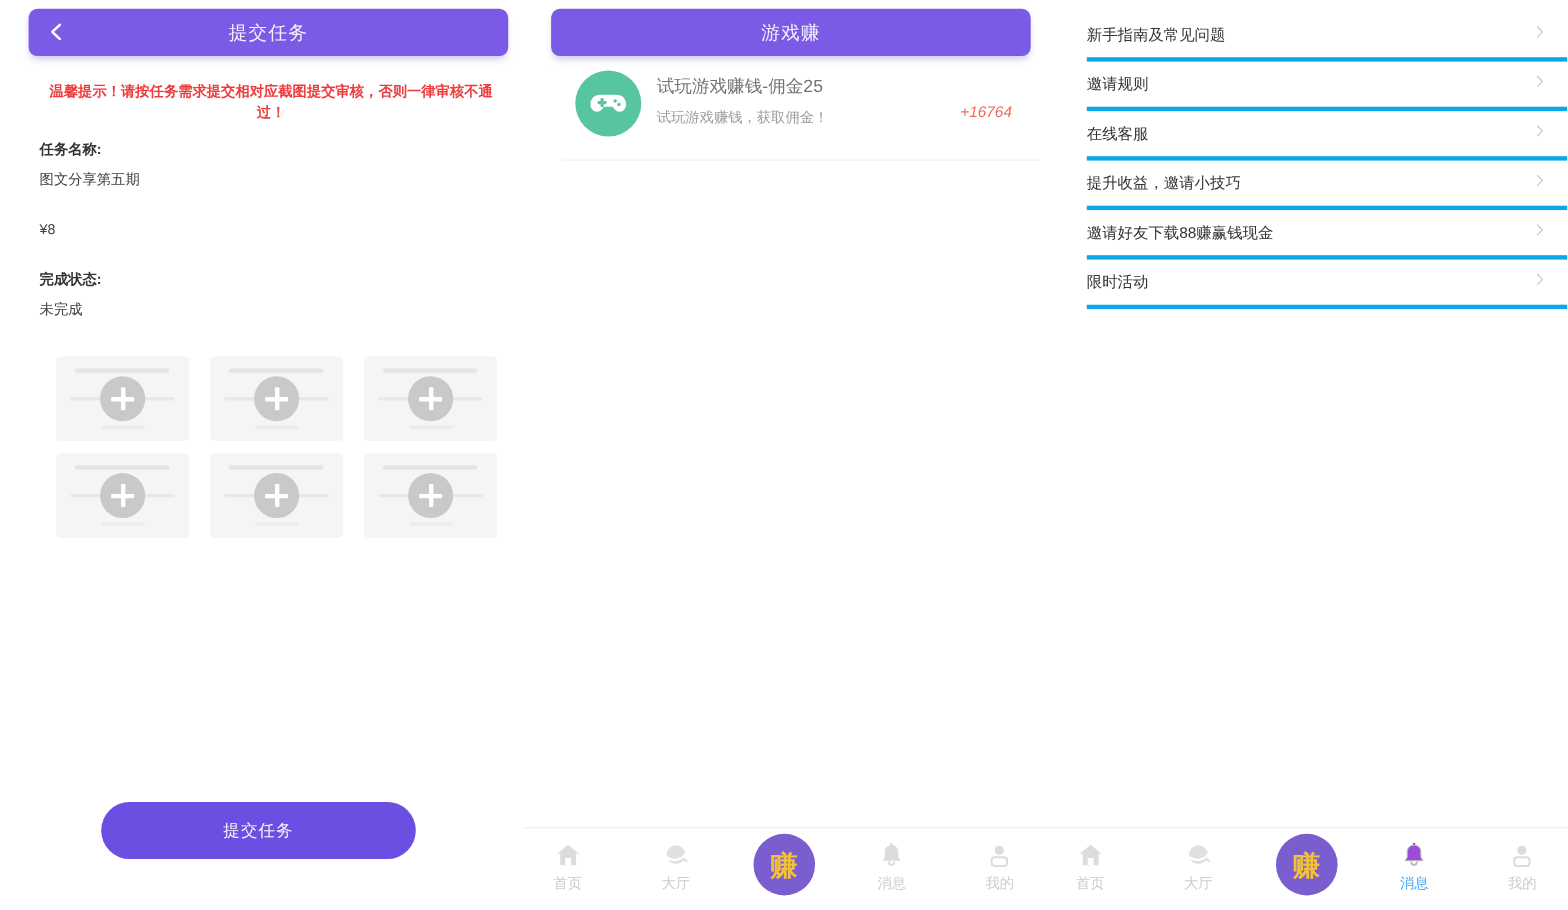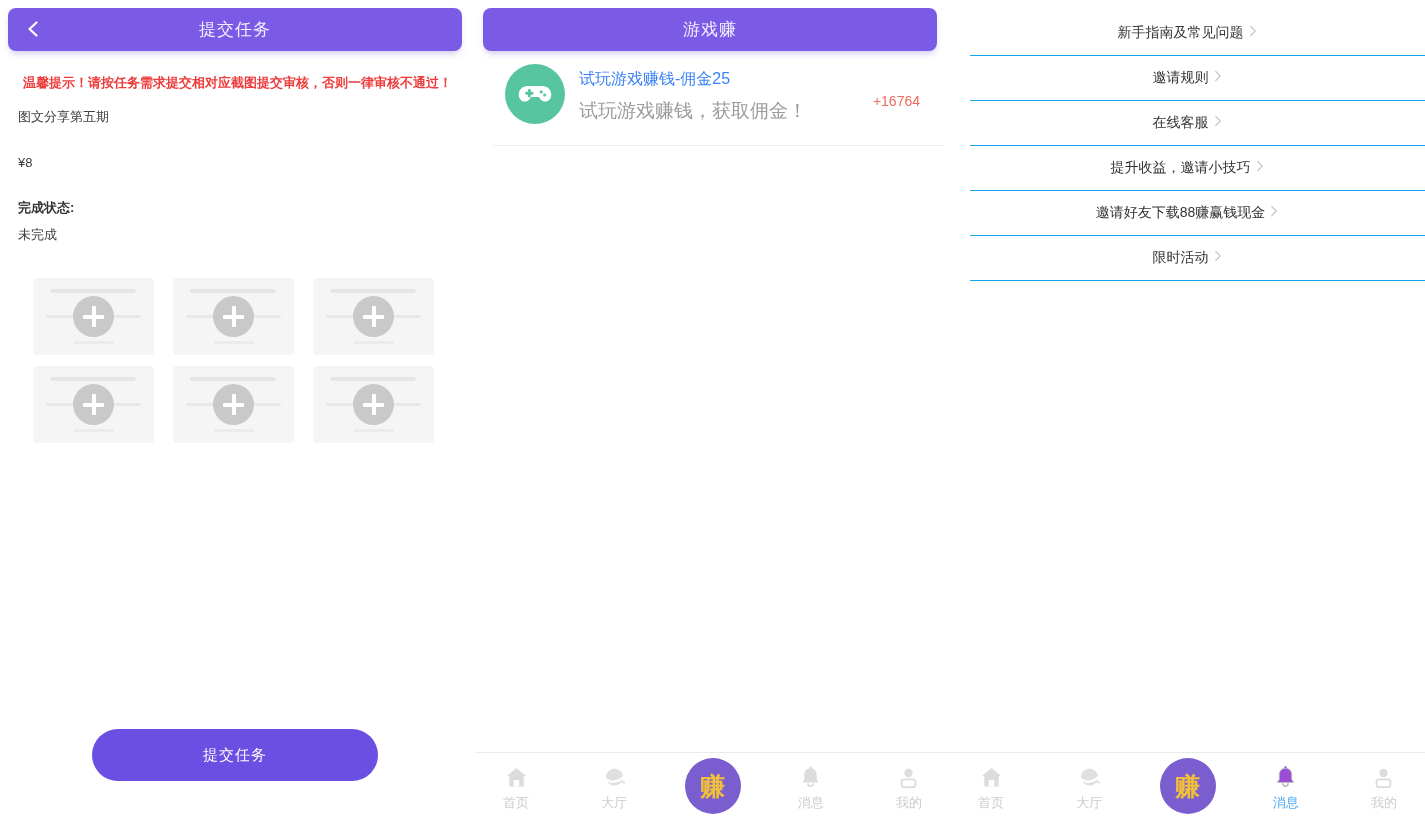--- a/index.html
+++ b/index.html
@@ -1,18 +1,18 @@
 <!DOCTYPE html>
 <html><head>
 <meta charset="utf-8">
 <style>
   * { margin:0; padding:0; box-sizing:border-box; }
   body { background:#fff; font-family:"Liberation Sans", sans-serif; }
   .app { width:1425px; height:827px; background:#fff; display:flex; overflow:hidden; }
-  .screen { width:475px; height:827px; position:relative; background:#fff; flex:0 0 475px; }
+  .screen { width:475px; height:827px; position:relative; background:#fff; flex:0 0 475px;padding-left:18px; }
 
   
   .hdr {
     margin:8px 13px 0 8px; height:43px; background:#7b5be6; border-radius:8px;
     display:flex; align-items:center; justify-content:center; position:relative;
     box-shadow:0 4px 7px -2px rgba(110,90,200,0.35);
   }
   .hdr-title { color:#f2efff; font-size:17px; letter-spacing:1px; }
   .hdr-back { position:absolute; left:14px; top:9px; width:24px; height:24px; cursor:pointer; }
 
@@ -44,30 +44,30 @@
     font-family:"Liberation Sans", sans-serif; cursor:pointer;
     display:flex; align-items:center; justify-content:center;
   }
 
   
   .game-item { position:relative; height:95px; cursor:pointer; }
   .game-icon {
     position:absolute; left:30px; top:13px; width:60px; height:60px; border-radius:50%;
     background:#57c5a0; display:flex; align-items:center; justify-content:center;
   }
-  .game-title { position:absolute; left:104px; top:18px; font-size:16px; color:#3b82f6; }
-  .game-sub   { position:absolute; left:104px; top:47px; font-size:19px; color:#9b9b9b; }
-  .game-badge { position:absolute; right:30px; top:42px; font-size:14px; color:#ed6a5c; }
+  .game-title { position:absolute; left:104px; top:18px; font-size:16px; color:#737373; }
+  .game-sub   { position:absolute; left:104px; top:47px; font-size:13px; color:#9b9b9b; }
+  .game-badge { position:absolute; right:30px; top:42px; font-size:14px; color:#ed6a5c;font-style:italic; }
   .game-divider { position:absolute; left:18px; right:5px; bottom:0; height:1px; background:#efefef; }
 
   
   .menu-list { margin-top:11px; }
   .menu-item {
-    height:45px; margin:0 0 0 20px; padding-right:16px; border-bottom:1px solid #0ea5e9;
-    display:flex; align-items:center; justify-content:center; cursor:pointer;
+    height:45px; margin:0 0 0 20px; padding-right:16px; border-bottom:4px solid #0ea5e9;
+    display:flex; align-items:center; justify-content:space-between; cursor:pointer;
   }
   .menu-label { font-size:14px; color:#333; }
 
   
   .tabbar {
     position:absolute; left:0; right:0; bottom:0; height:75px; background:#fff;
     border-top:1px solid #ebebeb; display:flex;gap:16px;
   }
   .tab { flex:1; display:flex; flex-direction:column; align-items:center; padding-top:9px; cursor:pointer; }
   .tab-icon { height:30px; display:flex; align-items:center; justify-content:center; }
@@ -92,20 +92,21 @@
             <polyline points="14.5,5.5 7.5,12 14.5,18.5" fill="none" stroke="#ffffff" stroke-width="2.2" stroke-linecap="round" stroke-linejoin="round"></polyline>
           </svg>
       </span>
       <span class="hdr-title">提交任务</span>
     </header>
 
     <p class="warning">温馨提示！请按任务需求提交相对应截图提交审核，否则一律审核不通过！</p>
 
     <div class="fields">
       <div class="field">
+        <div class="field-label">任务名称:</div>
         <div class="field-value">图文分享第五期</div>
       </div>
       <div class="field">
         <div class="field-value">¥8</div>
       </div>
       <div class="field">
         <div class="field-label">完成状态:</div>
         <div class="field-value">未完成</div>
       </div>
     </div>

